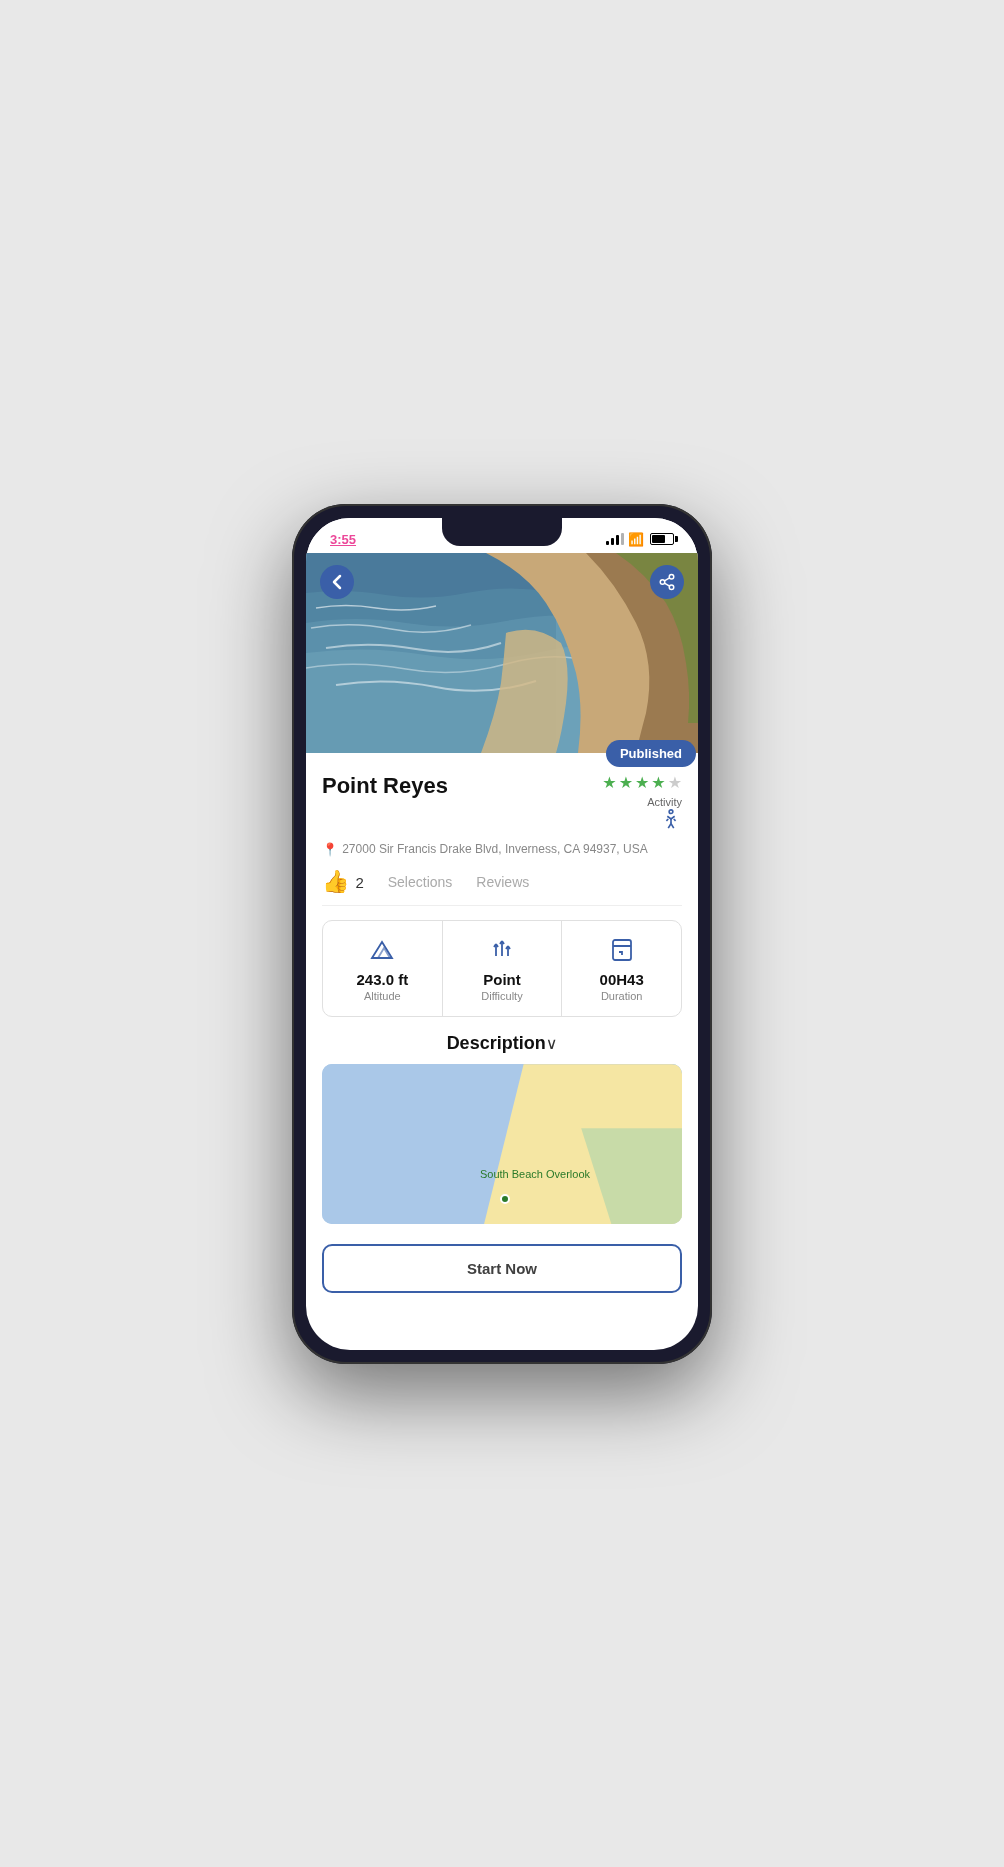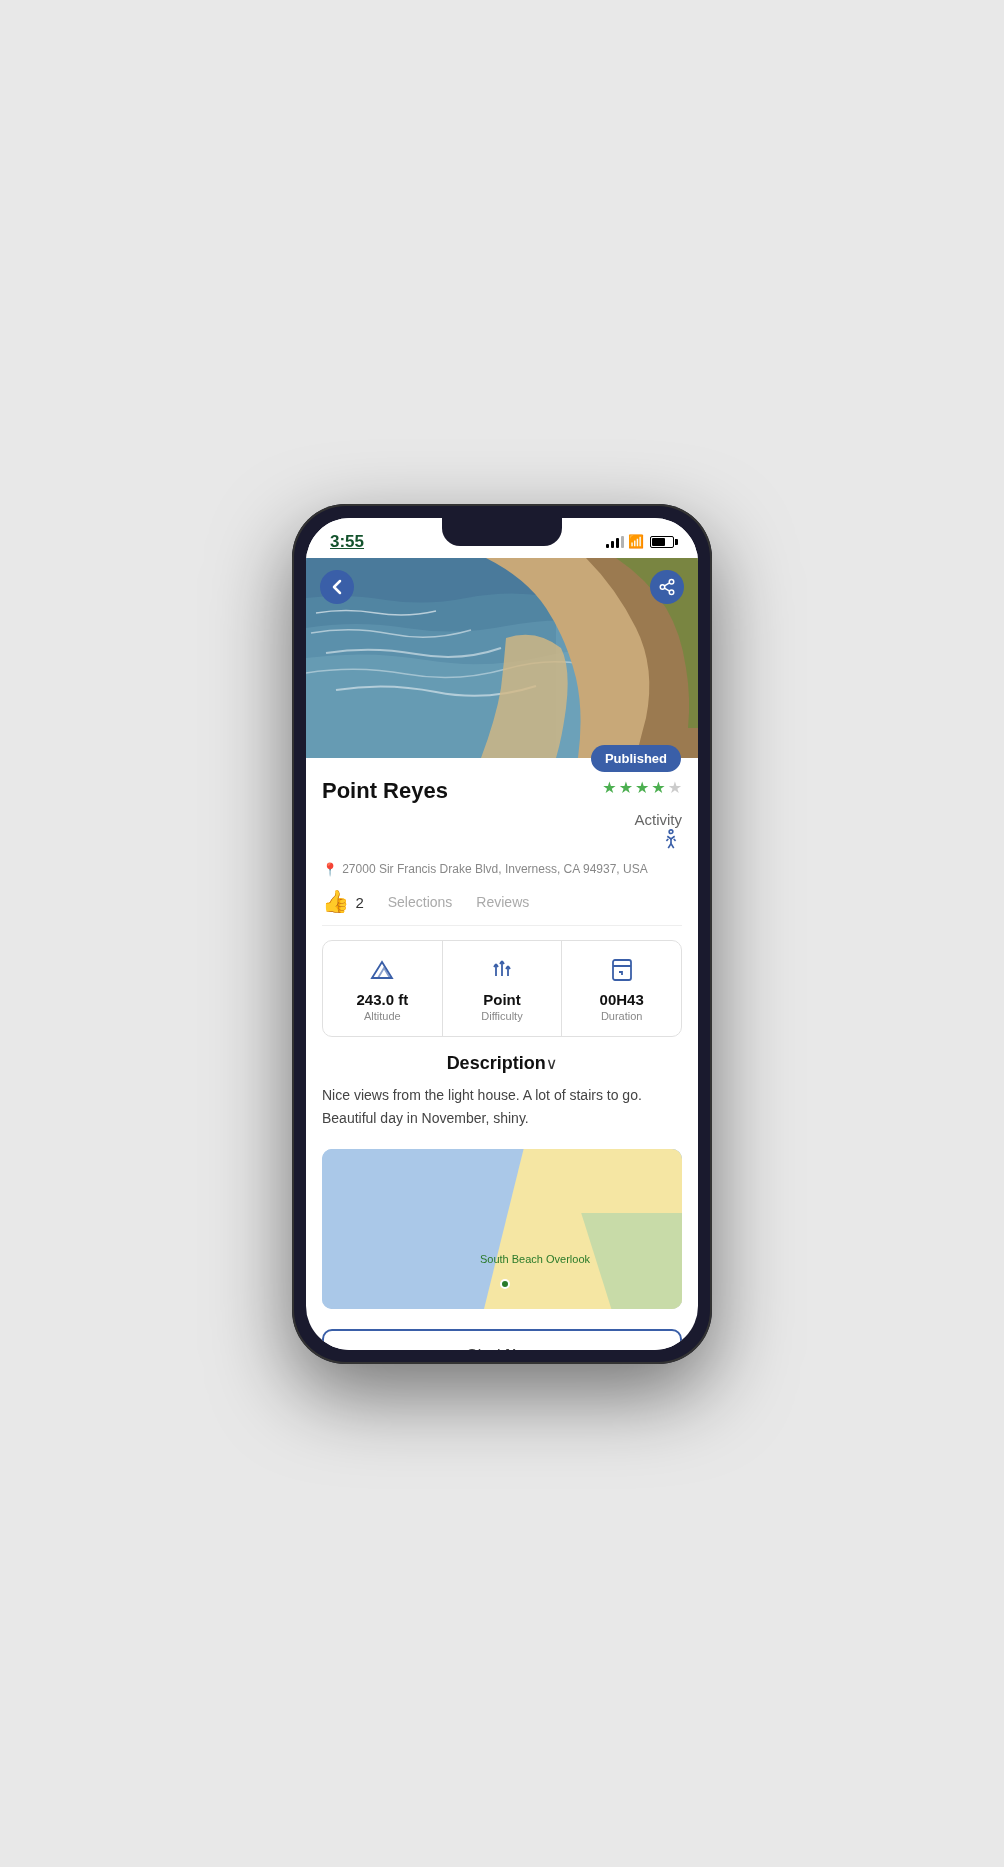--- a/index.html
+++ b/index.html
@@ -49,23 +49,23 @@
     .status-bar {
       display: flex;
       justify-content: space-between;
       align-items: center;
       padding: 14px 24px 6px;
       background: #fff;
       z-index: 10;
       flex-shrink: 0;
     }
     .status-time {
-      font-size: 17px;
+      font-size: 13px;
       font-weight: 600;
-      color: #14532d;
+      color: #ec4899;
       text-decoration: underline;
     }
     .status-icons {
       display: flex;
       align-items: center;
       gap: 5px;
     }
     .signal-bars {
       display: flex;
       align-items: flex-end;
@@ -153,21 +153,21 @@
       border-radius: 50%;
       display: flex;
       align-items: center;
       justify-content: center;
       z-index: 10;
       cursor: pointer;
     }
     .published-badge {
       position: absolute;
       bottom: -14px;
-      right: 17px;
+      right: 2px;
       background: #3a5fa8;
       color: white;
       font-size: 13px;
       font-weight: 600;
       padding: 6px 14px;
       border-radius: 16px;
       z-index: 10;
     }
 
     
@@ -193,24 +193,24 @@
       align-items: flex-end;
     }
     .stars {
       display: flex;
       gap: 2px;
     }
     .star { font-size: 16px; }
     .star.filled { color: #4caf50; }
     .star.empty { color: #ccc; }
     .activity-label {
-      font-size: 15px;
+      font-size: 11px;
       color: #666;
       text-align: left;
-      margin-top: 14px;
+      margin-top: 4px;
     }
     .activity-icon {
       font-size: 18px;
       color: #3a5fa8;
       text-align: center;
     }
 
     
     .address-row {
       display: flex;
@@ -518,21 +518,20 @@
             </div>
             <span class="stat-value">00H43</span>
             <span class="stat-label">Duration</span>
           </div>
         </div>
 
         <div class="description-header">
           <span class="description-title">Description</span>
           <span class="chevron-icon">∨</span>
         </div>
-        <p class="description-text">Nice views from the light house. A lot of stairs to go. Beautiful day in November, shiny.</p>
 
         <div class="map-area">
           <div class="map-ocean"></div>
           <div class="map-land"></div>
           <div class="map-land-2"></div>
           <div class="map-label">South Beach Overlook</div>
           <div class="map-dot"></div>
         </div>
 
         <div class="buttons-row">

